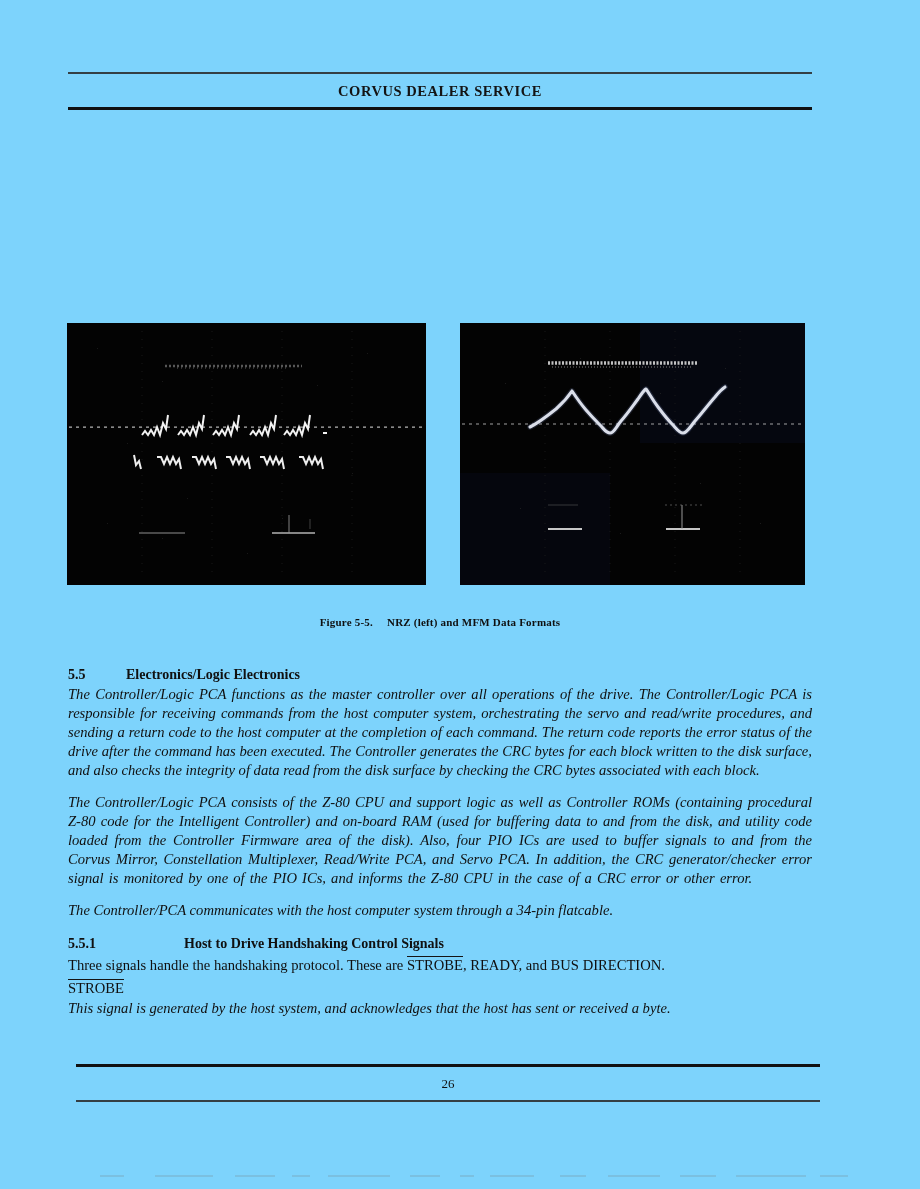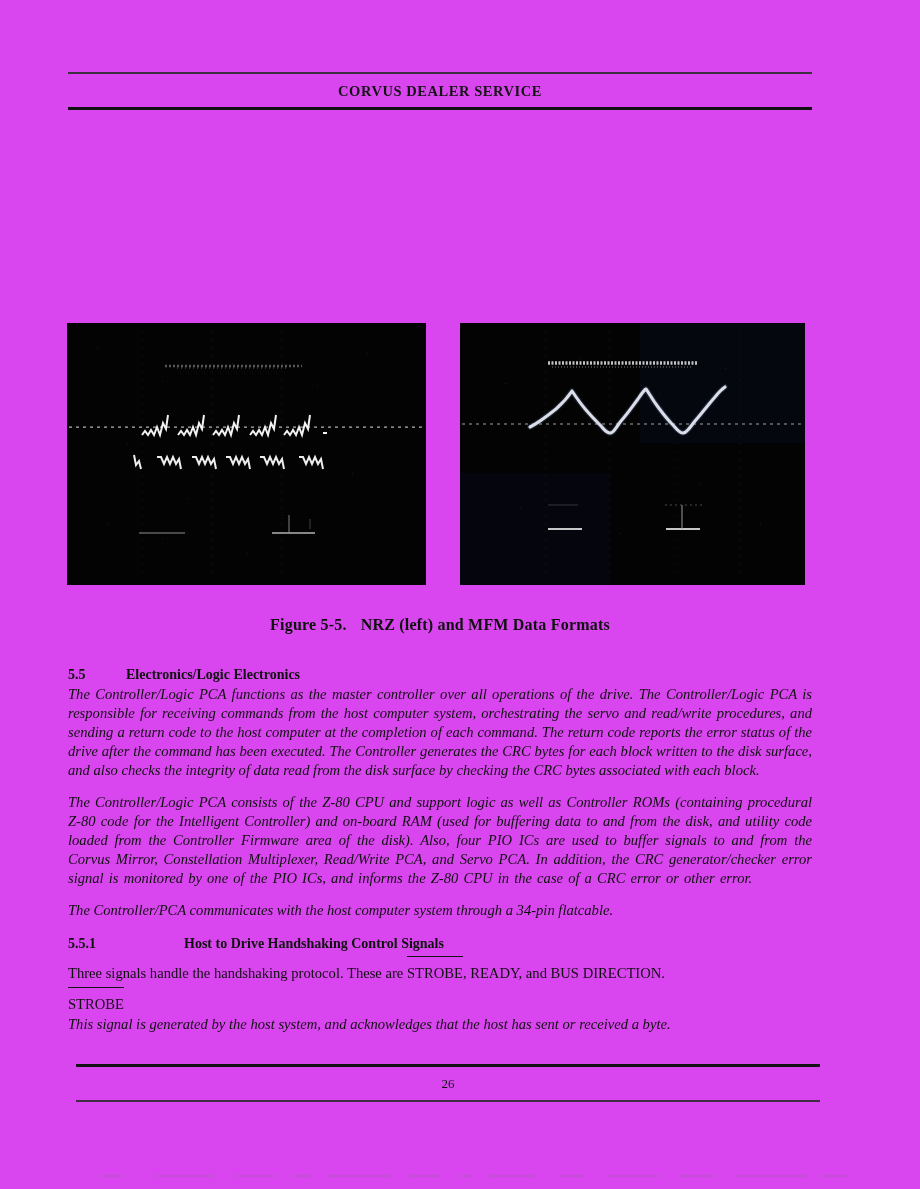--- a/index.html
+++ b/index.html
@@ -9,21 +9,21 @@
     background: #ffffff;
   }
   body {
     font-family: "Liberation Serif", "DejaVu Serif", serif;
     color: #101010;
   }
   .page {
     position: relative;
     width: 920px;
     height: 1189px;
-    background: #d946ef;
+    background: #7dd3fc;
     overflow: hidden;
   }
 
   
   .header-block {
     position: absolute;
     left: 68px;
     top: 72px;
     width: 744px;
   }
@@ -65,21 +65,21 @@
   .scope.right { left: 393px; width: 345px; height: 262px; }
   .scope svg { display: block; width: 100%; height: 100%; }
 
   .figure-caption {
     position: absolute;
     left: 68px;
     top: 616px;
     width: 744px;
     text-align: center;
     font-weight: bold;
-    font-size: 16px;
+    font-size: 11px;
     letter-spacing: .2px;
   }
   .figure-caption .cap-num { margin-right: 14px; }
 
   
   .content {
     position: absolute;
     left: 68px;
     top: 651px;
     width: 744px;
@@ -101,21 +101,21 @@
     text-justify: inter-word;
     font-style: italic;
   }
   p.body.justified-loose { text-align: justify; word-spacing: .1em; }
   p.body.last { margin-bottom: 0; }
 
   .gap-before { margin-top: 14px; gap: 48px; }
 
   .overline {
     border-top: 1.4px solid #141414;
-    padding-top: 8px;
+    padding-top: 0px;
     display: inline-block;
     line-height: 1.1;
   }
   .term-line {
     font-size: 14.6px;
     line-height: 1.305;
     margin: 4px 0 1px 0;
   }
 
   

